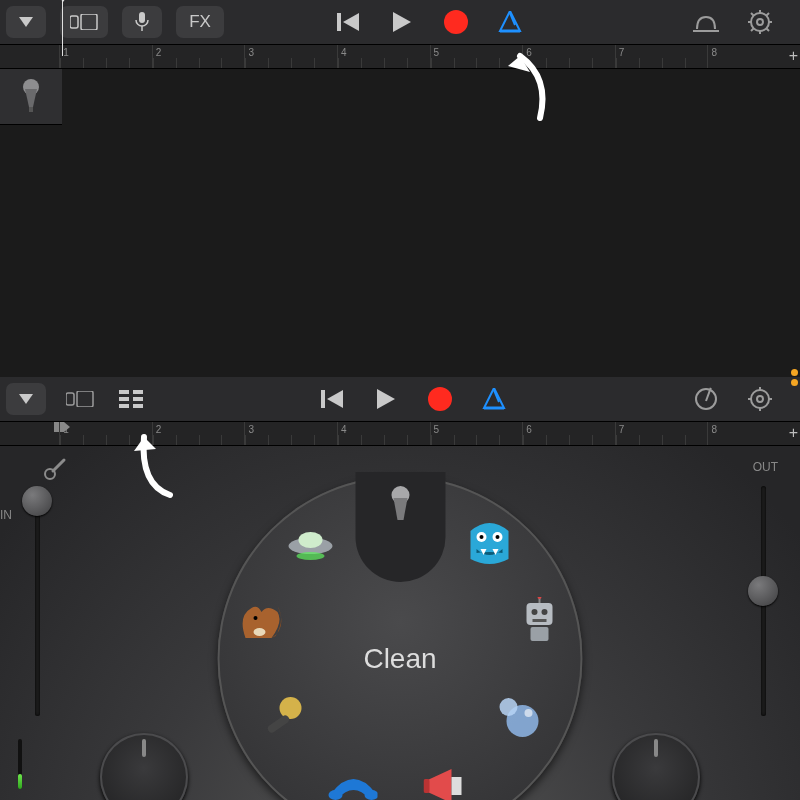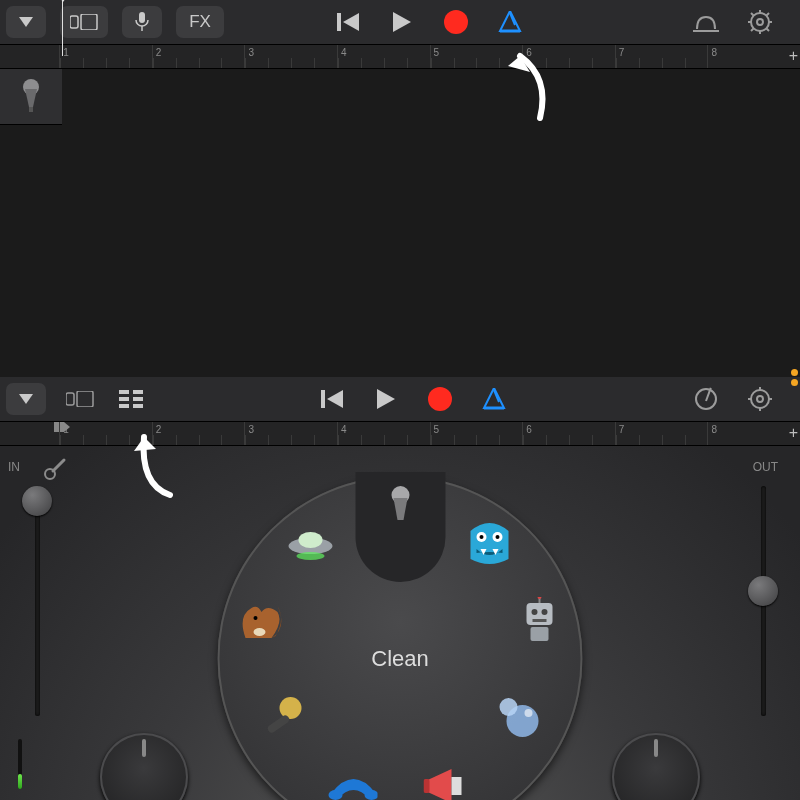--- a/index.html
+++ b/index.html
@@ -72,21 +72,21 @@
   .section2 { position:relative; }
   .instrument-area {
     height:355px;
     background: radial-gradient(ellipse at 50% 420px, #555 0%, #3a3a3c 45%, #262628 90%);
     position:relative;
     overflow:hidden;
   }
   .in-label, .out-label {
     position:absolute; top:14px; color:#888; font-size:12px;
   }
-  .in-label { left:8px; }
+  .in-label { left:0;margin-top:48px; }
   .out-label { right:22px; }
   .jack-icon { position:absolute; top:10px; left:42px; }
   .vslider {
     position:absolute; top:40px; width:38px; height:230px;
     display:flex; flex-direction:column; align-items:center;
   }
   .vslider.left { left:18px; }
   .vslider.right { right:18px; }
   .vslider .track {
     width:5px; flex:1; background:#1c1c1c; border-radius:3px;
@@ -105,21 +105,21 @@
     box-shadow: 0 4px 8px rgba(0,0,0,.6), inset 0 0 0 2px #555;
   }
   .wheel .notch {
     position:absolute; top:-4px; left:50%; transform:translateX(-50%);
     width:90px; height:110px;
     background:#262628;
     border-radius: 0 0 60px 60px;
   }
   .wheel .center {
     position:absolute; left:50%; top:50%; transform:translate(-50%,-50%);
-    color:#ddd; font-size:22px; font-weight:300;
+    color:#ddd; font-size:28px; font-weight:300;
   }
   .wopt {
     position:absolute; width:50px; height:50px; display:flex; align-items:center; justify-content:center;
     font-size:34px;
   }
   .knob {
     position:absolute; width:88px; height:88px; border-radius:50%;
     background: radial-gradient(circle at 50% 40%, #3a3a3c, #1f1f20);
     box-shadow: inset 0 0 0 2px #4b4b4d, 0 2px 4px #000;
     bottom:-20px;

